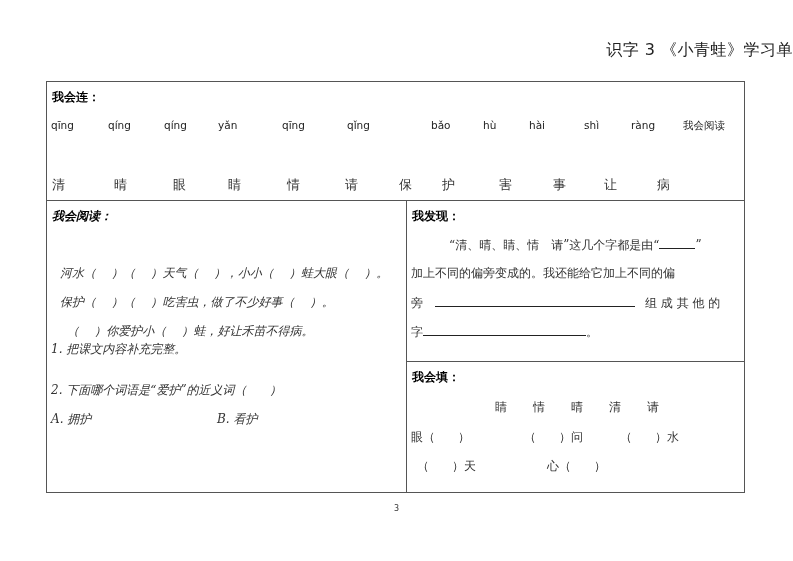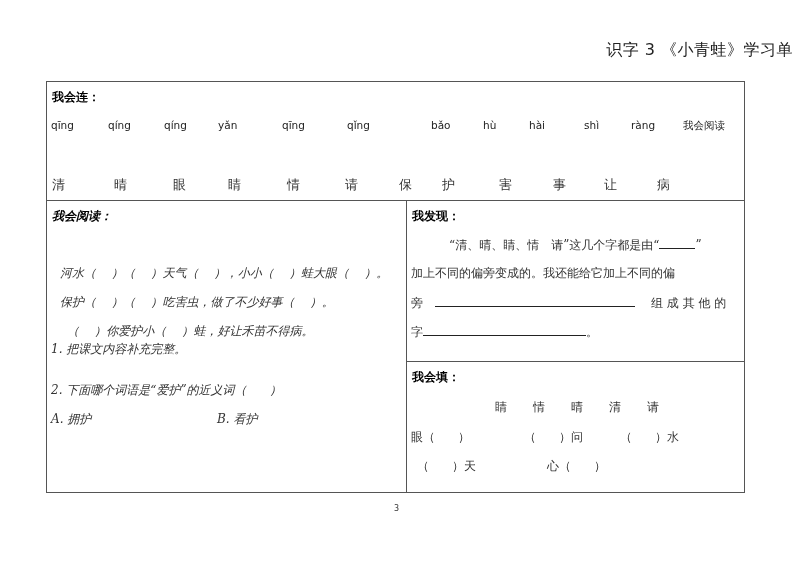--- a/index.html
+++ b/index.html
@@ -70,21 +70,21 @@
     <div class="line" style="left:4px; top:140px">1. 把课文内容补充完整。</div>
     <div class="line" style="left:4px; top:181px">2. 下面哪个词语是“爱护”的近义词（      ）</div>
     <div class="line" style="left:4px; top:210px">A. 拥护</div>
     <div class="line" style="left:170px; top:210px">B. 看护</div>
   </div>
 
   <div class="sec-find">
     <div class="heading">我发现：</div>
     <div class="line" style="left:42px; top:35px"><span>“清、晴、睛、情　请”这几个字都是由“</span><span class="blank" style="width:36px"></span><span>”</span></div>
     <div class="line" style="left:4px; top:64px">加上不同的偏旁变成的。我还能给它加上不同的偏</div>
-    <div class="line" style="left:4px; top:93px"><span>旁</span><span class="blank" style="width:200px; margin-left:12px"></span><span style="margin-left:16px">组 成 其 他 的</span></div>
+    <div class="line" style="left:4px; top:93px"><span>旁</span><span class="blank" style="width:200px; margin-left:12px"></span><span style="margin-left:10px">组 成 其 他 的</span></div>
     <div class="line" style="left:4px; top:122px"><span>字</span><span class="blank" style="width:163px"></span><span>。</span></div>
   </div>
 
   <div class="sec-fill">
     <div class="heading">我会填：</div>
     <span class="line" style="left:88px; top:37px">睛</span>
     <span class="line" style="left:126px; top:37px">情</span>
     <span class="line" style="left:164px; top:37px">晴</span>
     <span class="line" style="left:202px; top:37px">清</span>
     <span class="line" style="left:240px; top:37px">请</span>

